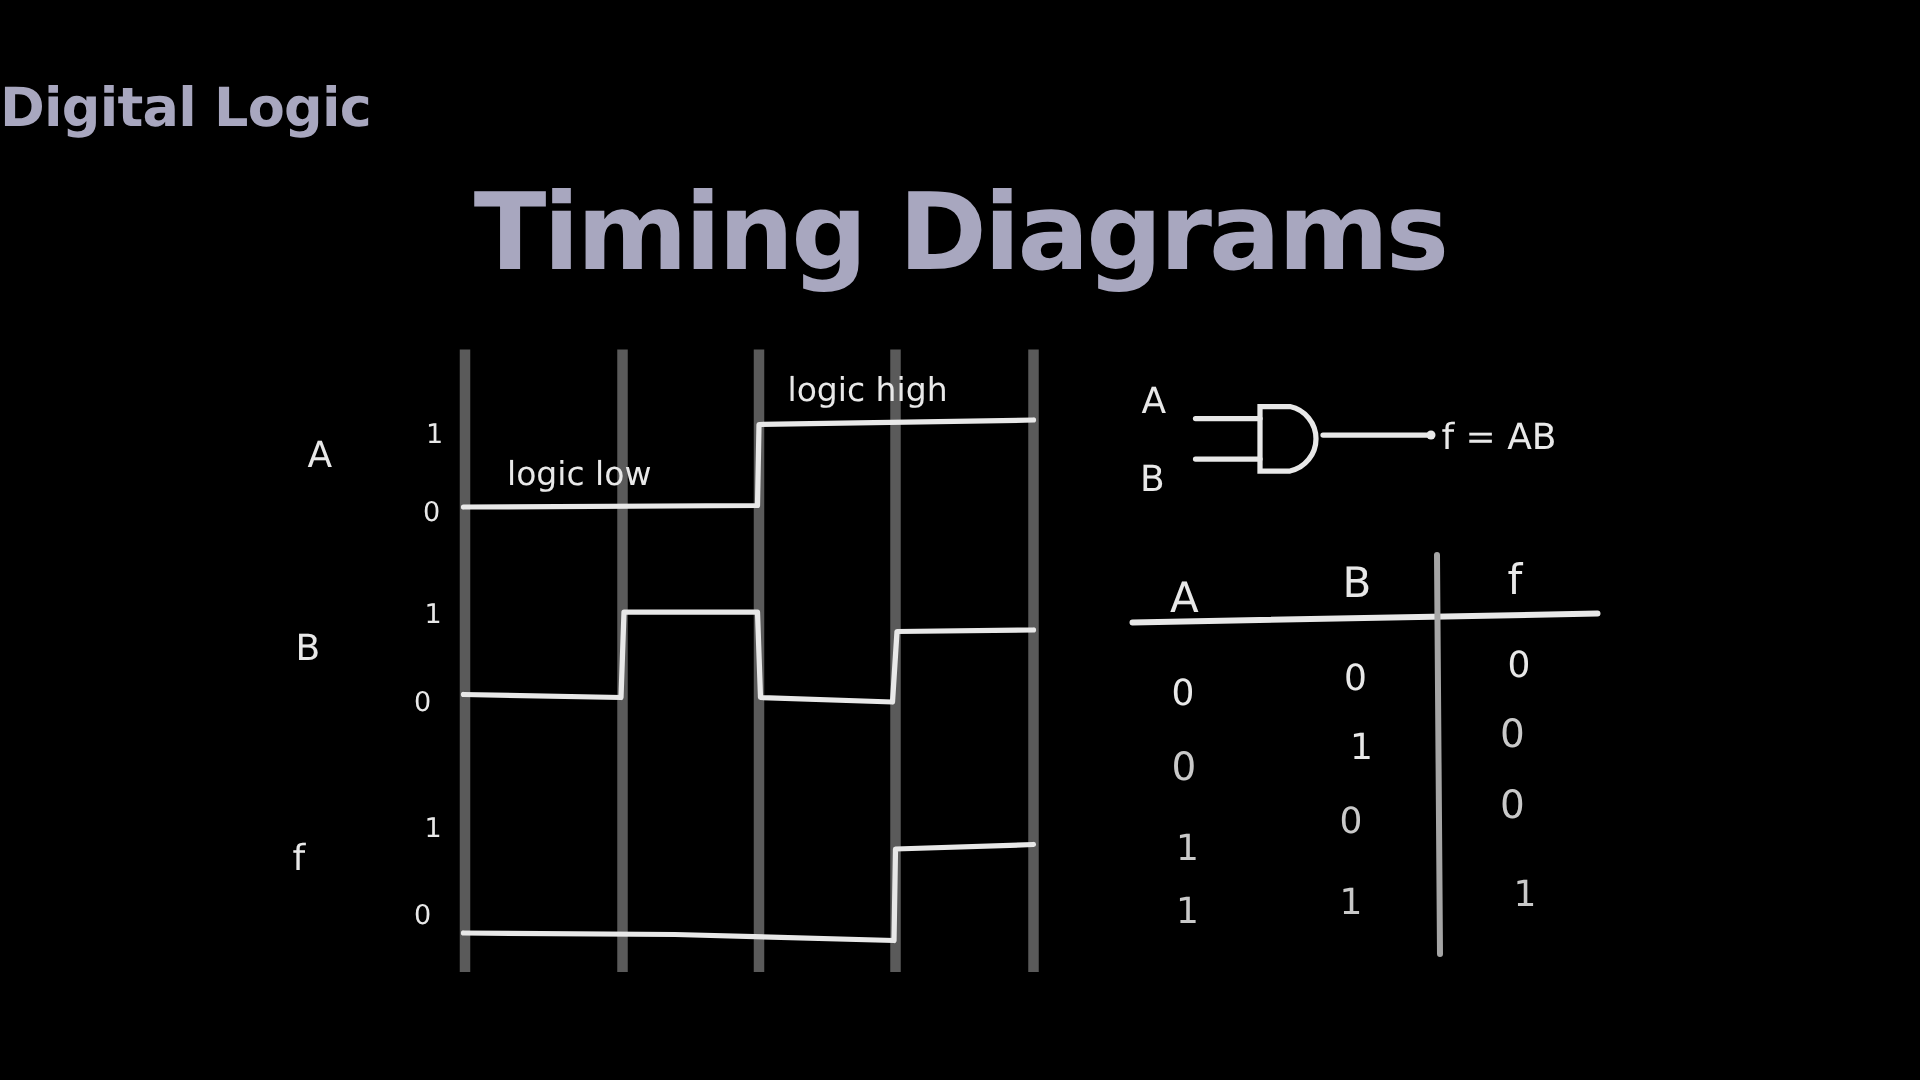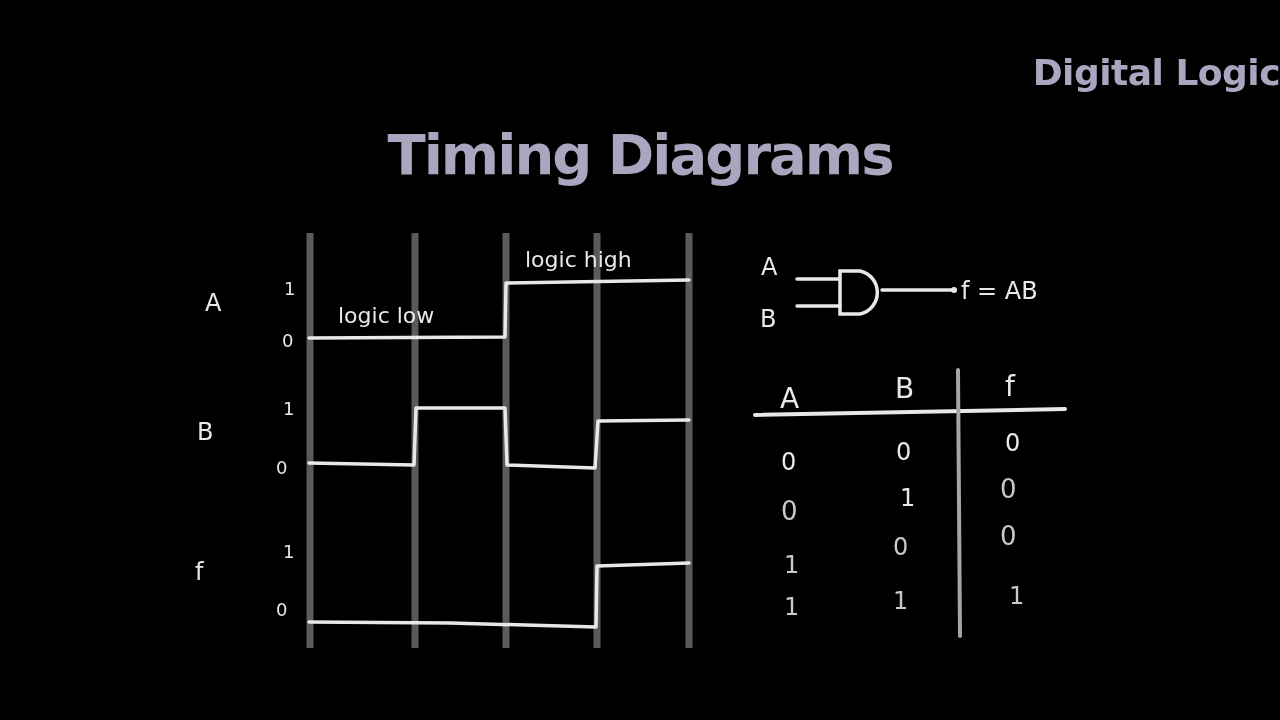--- a/index.html
+++ b/index.html
@@ -1,18 +1,18 @@
 <!DOCTYPE html>
 <html><head>
 <meta charset="utf-8">
 <style>
   html, body { margin:0; padding:0; background:#000; }
   body { width:1280px; height:720px; position:relative; overflow:hidden; font-family:"DejaVu Sans", sans-serif; }
-  .subtitle { position:absolute; left:0; width:1280px; top:52px; text-align:right; font-family:"DejaVu Sans", sans-serif; font-weight:bold; font-size:36px; color:#a8a7bf; letter-spacing:-0.5px; }
-  .title { position:absolute; left:0; width:1280px; top:100px; text-align:center; font-family:"DejaVu Sans", sans-serif; font-weight:bold; font-size:56px; color:#a8a7bf; letter-spacing:-2px; line-height:110px; }
+  .subtitle { position:absolute; left:0; width:1280px; top:52px; text-align:left; font-family:"DejaVu Sans", sans-serif; font-weight:bold; font-size:36px; color:#a8a7bf; letter-spacing:-0.5px; }
+  .title { position:absolute; left:0; width:1280px; top:100px; text-align:center; font-family:"DejaVu Sans", sans-serif; font-weight:bold; font-size:71px; color:#a8a7bf; letter-spacing:-2px; line-height:110px; }
   svg { position:absolute; left:0; top:0; }
   .hand { font-family:"DejaVu Sans", sans-serif; fill:#e8e8e8; }
 </style>
 </head>
 <body>
 
 <div class="subtitle">Digital Logic</div>
 <div class="title">Timing Diagrams</div>
 
 <svg width="1280" height="720">

